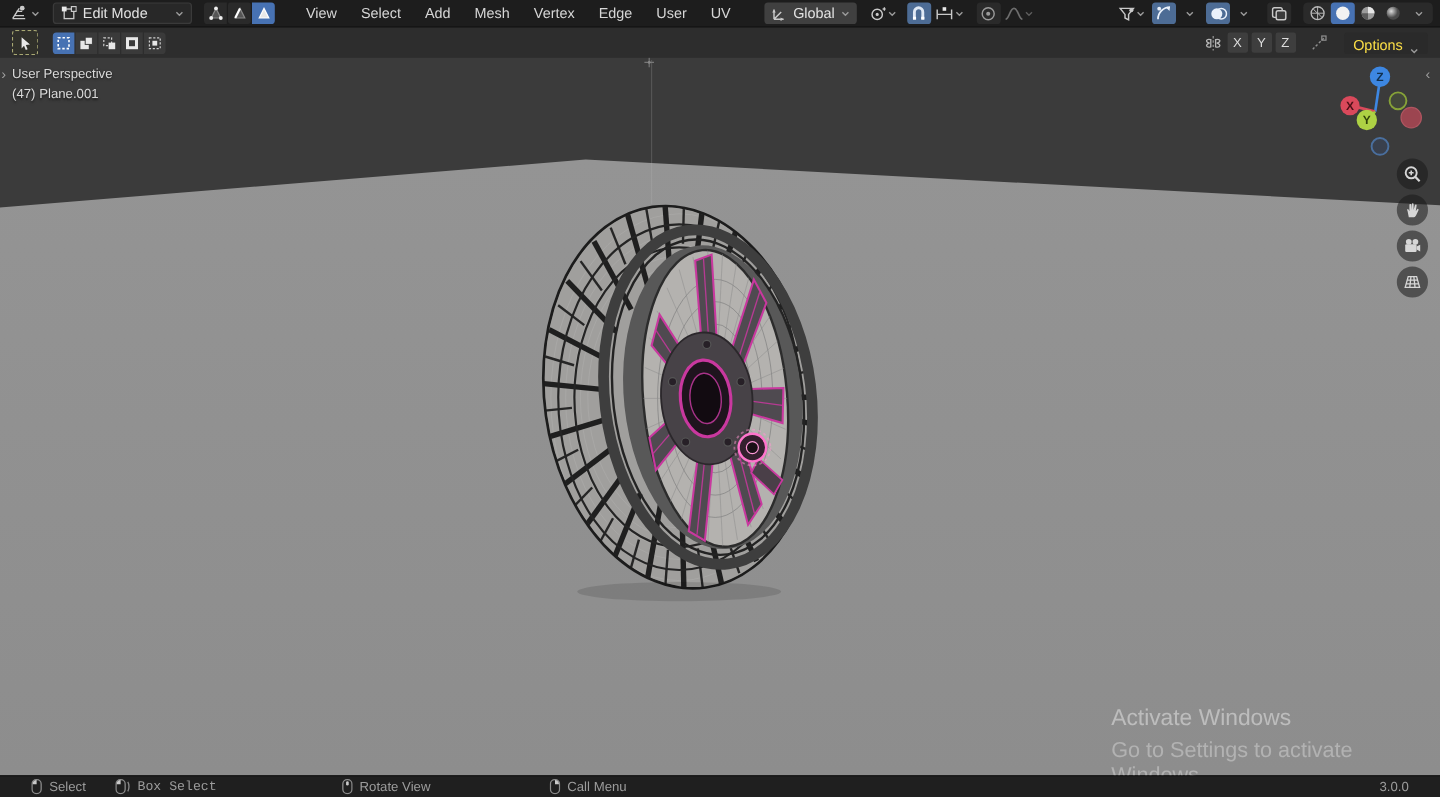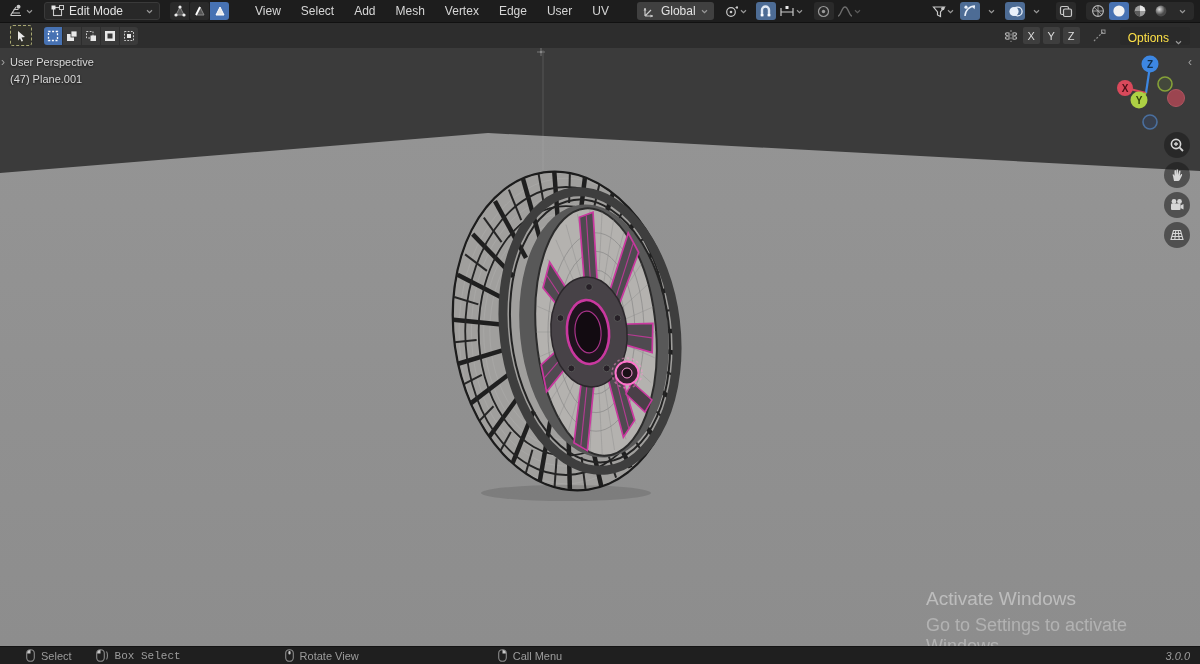--- a/index.html
+++ b/index.html
@@ -58,21 +58,21 @@
   .side-btn { width:26px; height:26px; border-radius:50%; background:rgba(25,25,25,.55);
     display:flex; align-items:center; justify-content:center; }
   .watermark { position:absolute; left:926px; top:540px; pointer-events:none; }
   .watermark .wm-title { font-size:19px; color:rgba(228,228,228,.55); }
   .watermark .wm-sub { font-size:18px; color:rgba(228,228,228,.42); margin-top:5px; }
 
   
   .statusbar { height:18px; background:#1f1f1f; display:flex; align-items:center;
     flex:0 0 auto; color:#9c9c9c; font-size:11px; border-top:1px solid #141414; }
   .sb-item { display:flex; align-items:center; gap:6px; }
-  .sb-version { margin-left:auto; margin-right:10px; color:#9c9c9c;font-style:italic; }
+  .sb-version { margin-left:auto; margin-right:26px; color:#9c9c9c; }
 </style>
 </head>
 <body>
 
 <div class="app">
 
   <div class="topbar">
     <div class="tb-btn">
       <svg width="15" height="14" viewBox="0 0 15 14">
         <path d="M1.5 11.5 L7 3 M1.5 11.5 L12 11.5 M1.5 11.5 L4 7.5 M4.5 5.5 L9.5 5.5 M3 9 L11 9" stroke="#c9c9c9" stroke-width="1.1" fill="none"></path>
@@ -550,21 +550,21 @@
       </svg>
       <span>Box Select</span>
     </div>
     <div class="sb-item" style="margin-left:104px;align-items:flex-end;">
       <svg width="9" height="13" viewBox="0 0 9 13">
         <rect x="0.7" y="0.7" width="7.6" height="11.6" rx="3.6" fill="none" stroke="#8b8b8b" stroke-width="1.1"></rect>
         <rect x="3.4" y="2" width="2.2" height="3.6" rx="1.1" fill="#c9c9c9"></rect>
       </svg>
       <span>Rotate View</span>
     </div>
-    <div class="sb-item" style="margin-left:104px;padding-left:35px;">
+    <div class="sb-item" style="margin-left:64px;padding-left:35px;">
       <svg width="9" height="13" viewBox="0 0 9 13">
         <rect x="0.7" y="0.7" width="7.6" height="11.6" rx="3.6" fill="none" stroke="#8b8b8b" stroke-width="1.1"></rect>
         <path d="M4.5 1 A3.3 3.3 0 0 1 7.8 4.5 L4.5 4.5 Z" fill="#c9c9c9"></path>
       </svg>
       <span>Call Menu</span>
     </div>
     <span class="sb-version">3.0.0</span>
   </div>
 </div>
 

